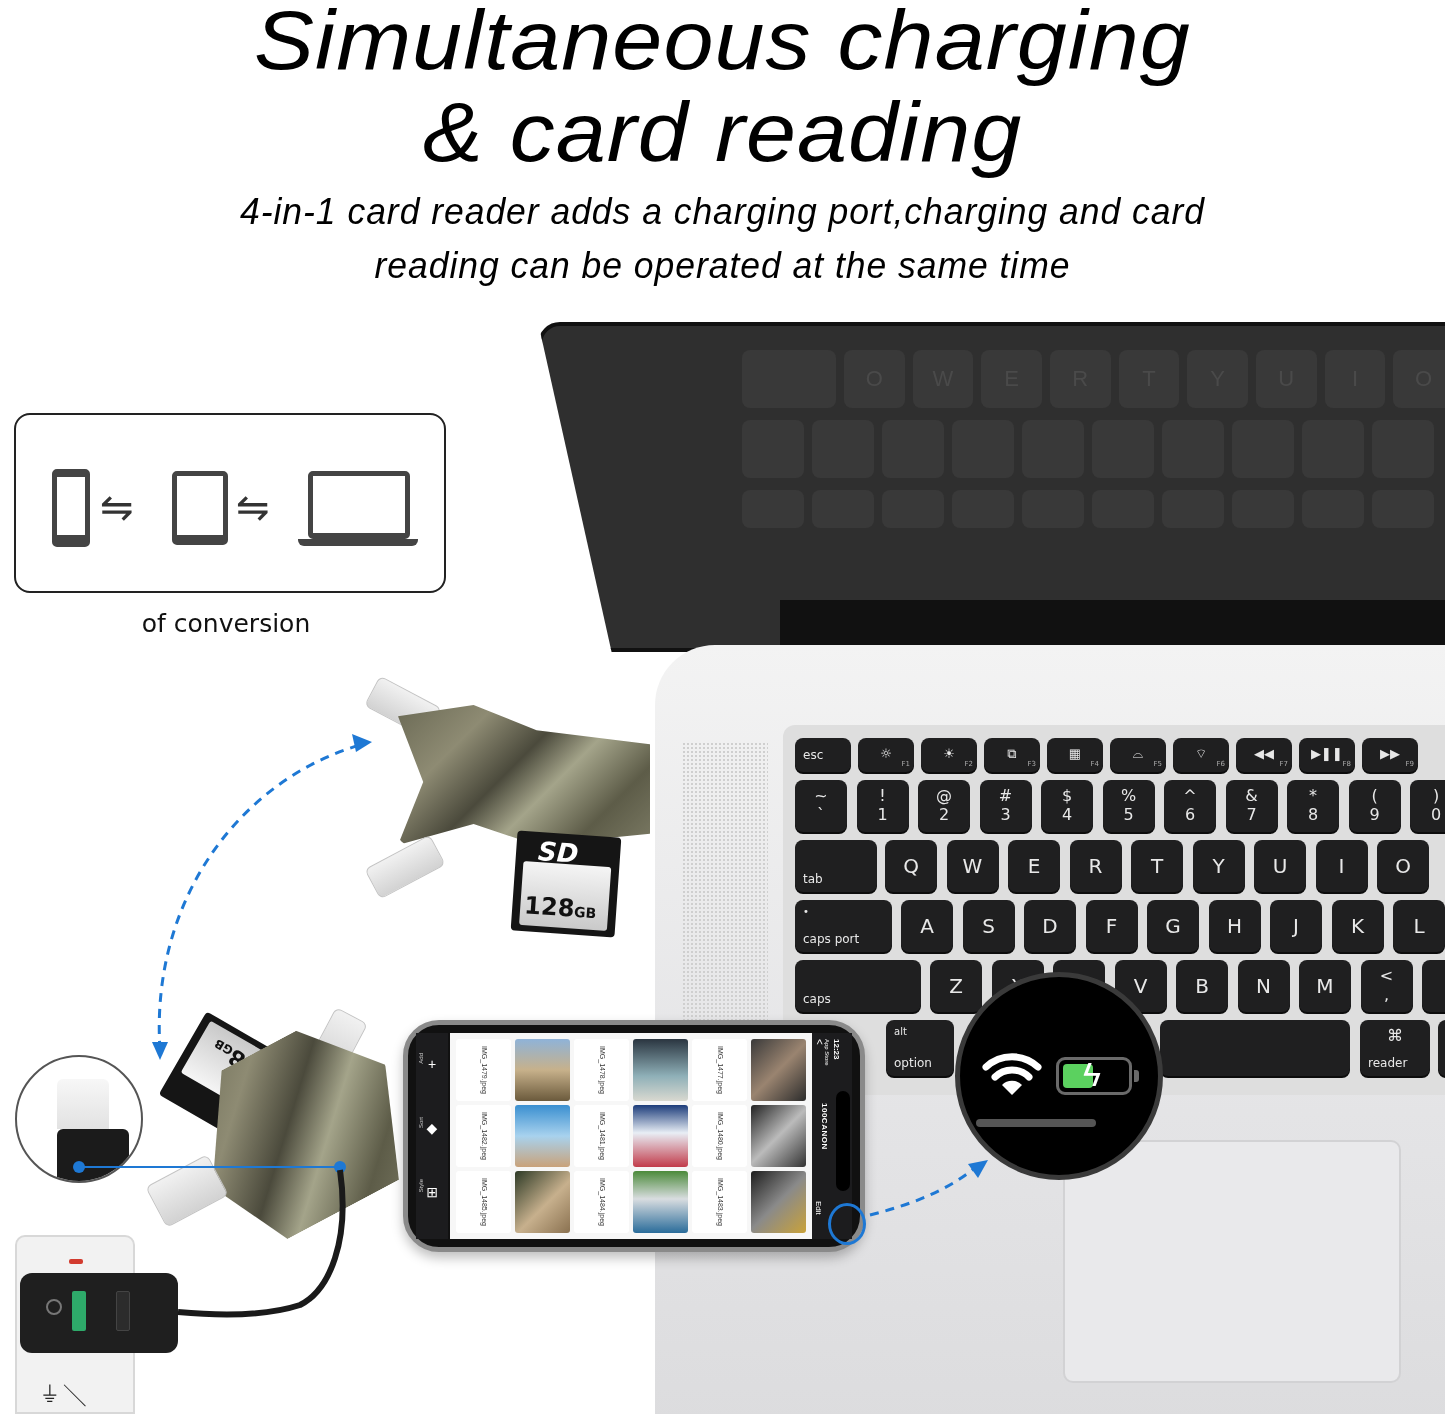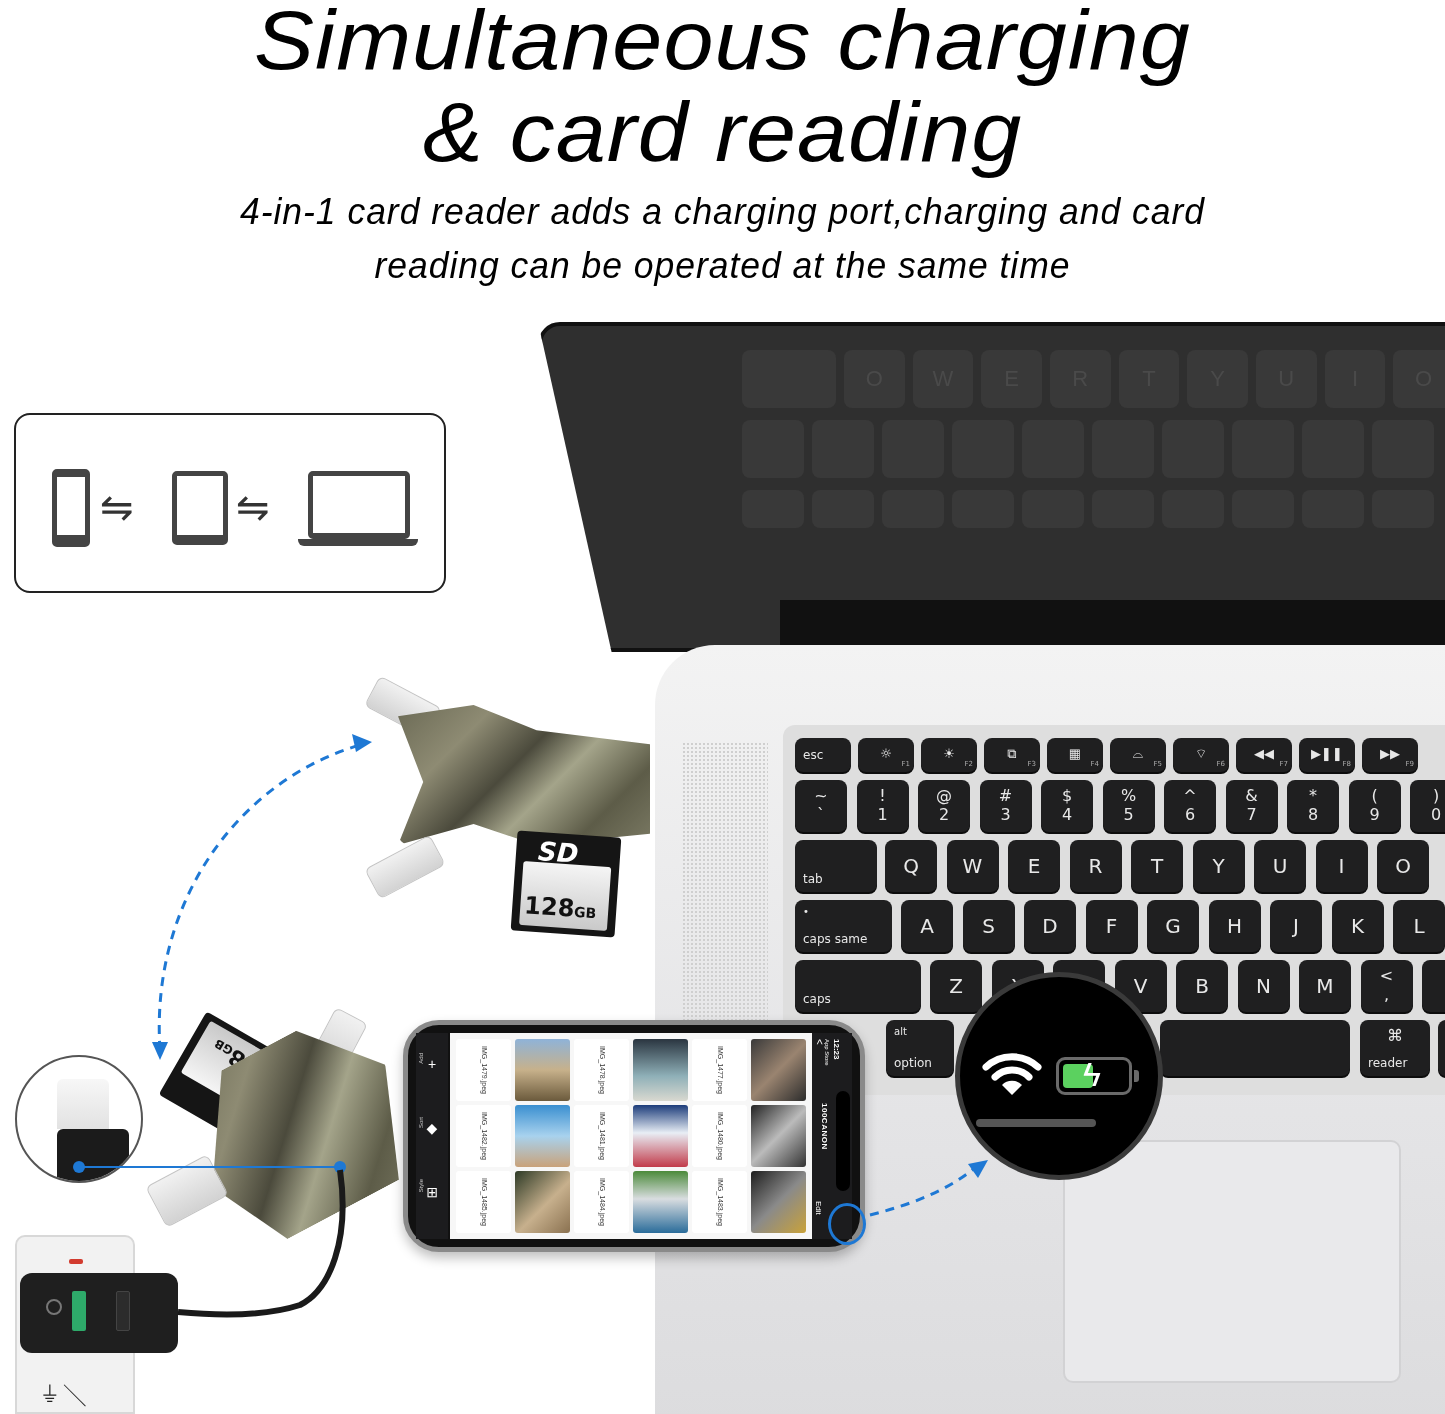--- a/index.html
+++ b/index.html
@@ -110,20 +110,21 @@
 
 <div class="xp-panel">
   <div class="device xp-phone"></div>
   <div class="xp-arrows a1">⇋</div>
   <div class="device xp-tablet"></div>
   <div class="xp-arrows a2">⇋</div>
   <div class="device xp-laptop-screen"></div>
   <div class="xp-laptop-base"></div>
 </div>
 <div class="xp-caption">
+  <div>of conversion</div>
 </div>
 
 <div class="lid">
   <div class="lid-reflect">
     <div class="ghost-row" style="top:8px;">
       <div class="ghost-key" style="width:96px"></div>
         <div class="ghost-key">O</div>
         <div class="ghost-key">W</div>
         <div class="ghost-key">E</div>
         <div class="ghost-key">R</div>
@@ -263,21 +264,21 @@
       <span class="main">U</span>
     </div>
     <div class="key" style="left: 1315.5px; top: 840px; width: 52px; height: 52px;">
       <span class="main">I</span>
     </div>
     <div class="key" style="left: 1377px; top: 840px; width: 52px; height: 52px;">
       <span class="main">O</span>
     </div>
     <div class="key" style="left: 795px; top: 900px; width: 97px; height: 52px;">
       <span class="mod" style="top:6px;bottom:auto;font-size:10px">•</span>
-      <span class="mod">caps same</span>
+      <span class="mod">caps port</span>
     </div>
     <div class="key" style="left: 901px; top: 900px; width: 52px; height: 52px;">
       <span class="main">A</span>
     </div>
     <div class="key" style="left: 962.5px; top: 900px; width: 52px; height: 52px;">
       <span class="main">S</span>
     </div>
     <div class="key" style="left: 1024px; top: 900px; width: 52px; height: 52px;">
       <span class="main">D</span>
     </div>

